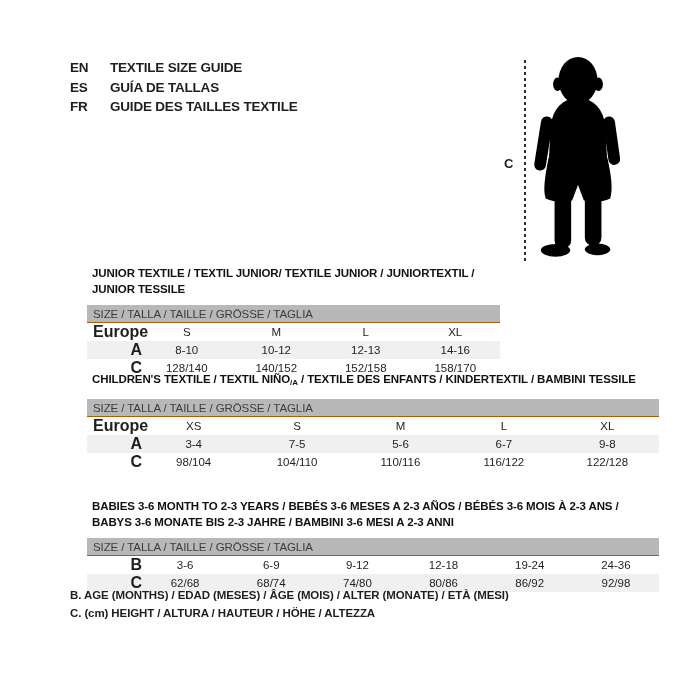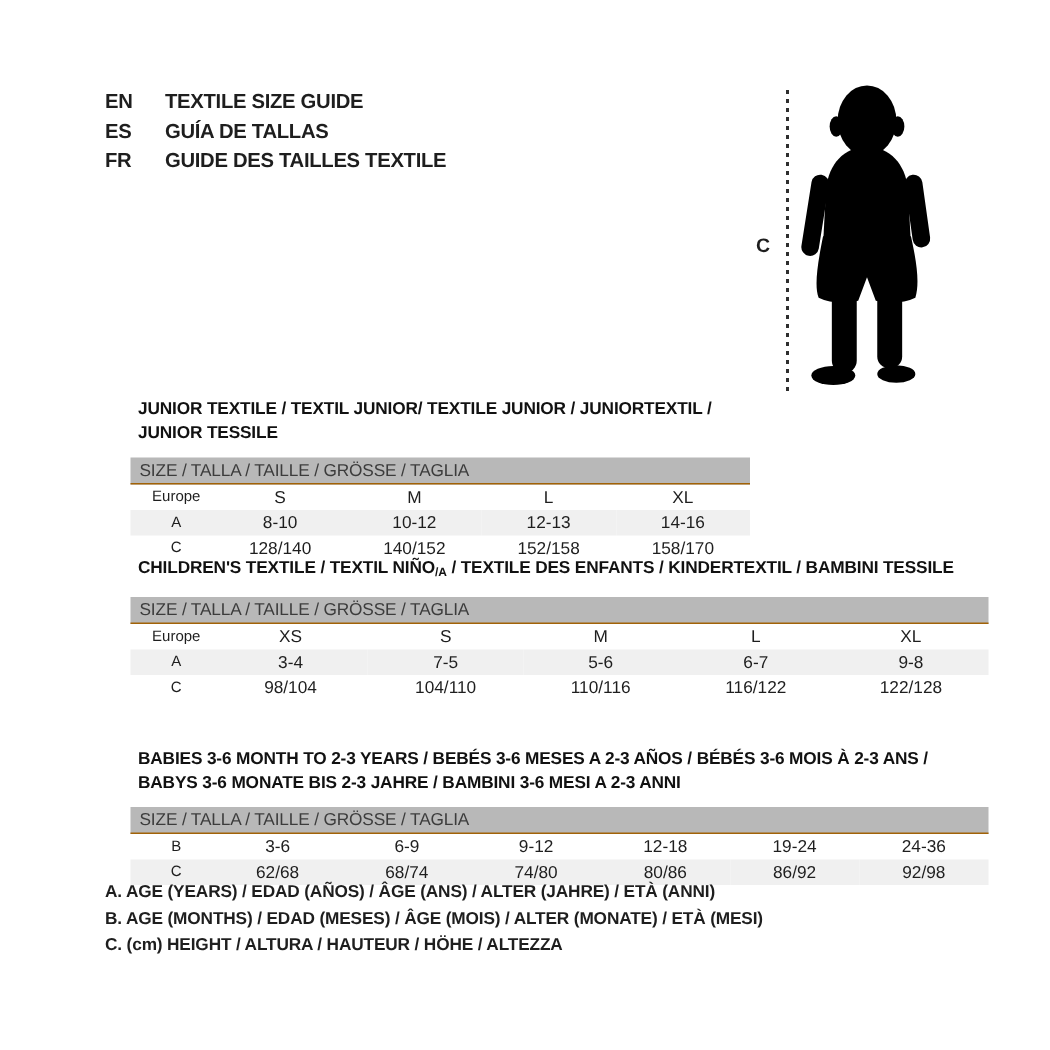--- a/index.html
+++ b/index.html
@@ -34,21 +34,21 @@
   .section-title sub{font-size:8px;vertical-align:-2px;}
   .size-bar{
     height:18px;line-height:18px;background:#b8b8b8;border-bottom:1px solid #a16207;
     padding-left:6px;font-size:11.5px;color:#3c3c3c;letter-spacing:-0.1px;
     box-sizing:border-box;
   }
   table.size-table{border-collapse:collapse;table-layout:fixed;width:100%;}
   table.size-table col.label-col{width:55px;}
   table.size-table tr{height:17px;}
   table.size-table th{
-    text-align:center;padding:0 0 0 6px;font-weight:normal;font-size:10px;color:#1e1e1e;
+    text-align:right;padding:0 0 0 6px;font-weight:bold;font-size:16px;color:#1e1e1e;
   }
   table.size-table td{
     text-align:center;padding:0;font-size:11.5px;color:#1e1e1e;
   }
   table.size-table tbody tr:nth-child(even){background:#f0f0f0;}
 
   
   .notes{position:absolute;left:70px;top:587px;}
   .note{font-weight:bold;font-size:11.5px;line-height:17.5px;letter-spacing:-0.1px;white-space:nowrap;}
 </style>
@@ -183,18 +183,17 @@
             <td>74/80</td>
             <td>80/86</td>
             <td>86/92</td>
             <td>92/98</td>
           </tr>
         </tbody>
     </table>
   </section>
 
   <div class="notes">
-    <div class="note">A. AGE (YEARS) / EDAD (AÑOS) / ÂGE (ANS) / ALTER (JAHRE) / ETÀ (ANNI)</div>
     <div class="note">B. AGE (MONTHS) / EDAD (MESES) / ÂGE (MOIS) / ALTER (MONATE) / ETÀ (MESI)</div>
     <div class="note">C. (cm) HEIGHT / ALTURA / HAUTEUR / HÖHE / ALTEZZA</div>
   </div>
 
 </div>
 
 </body></html>

